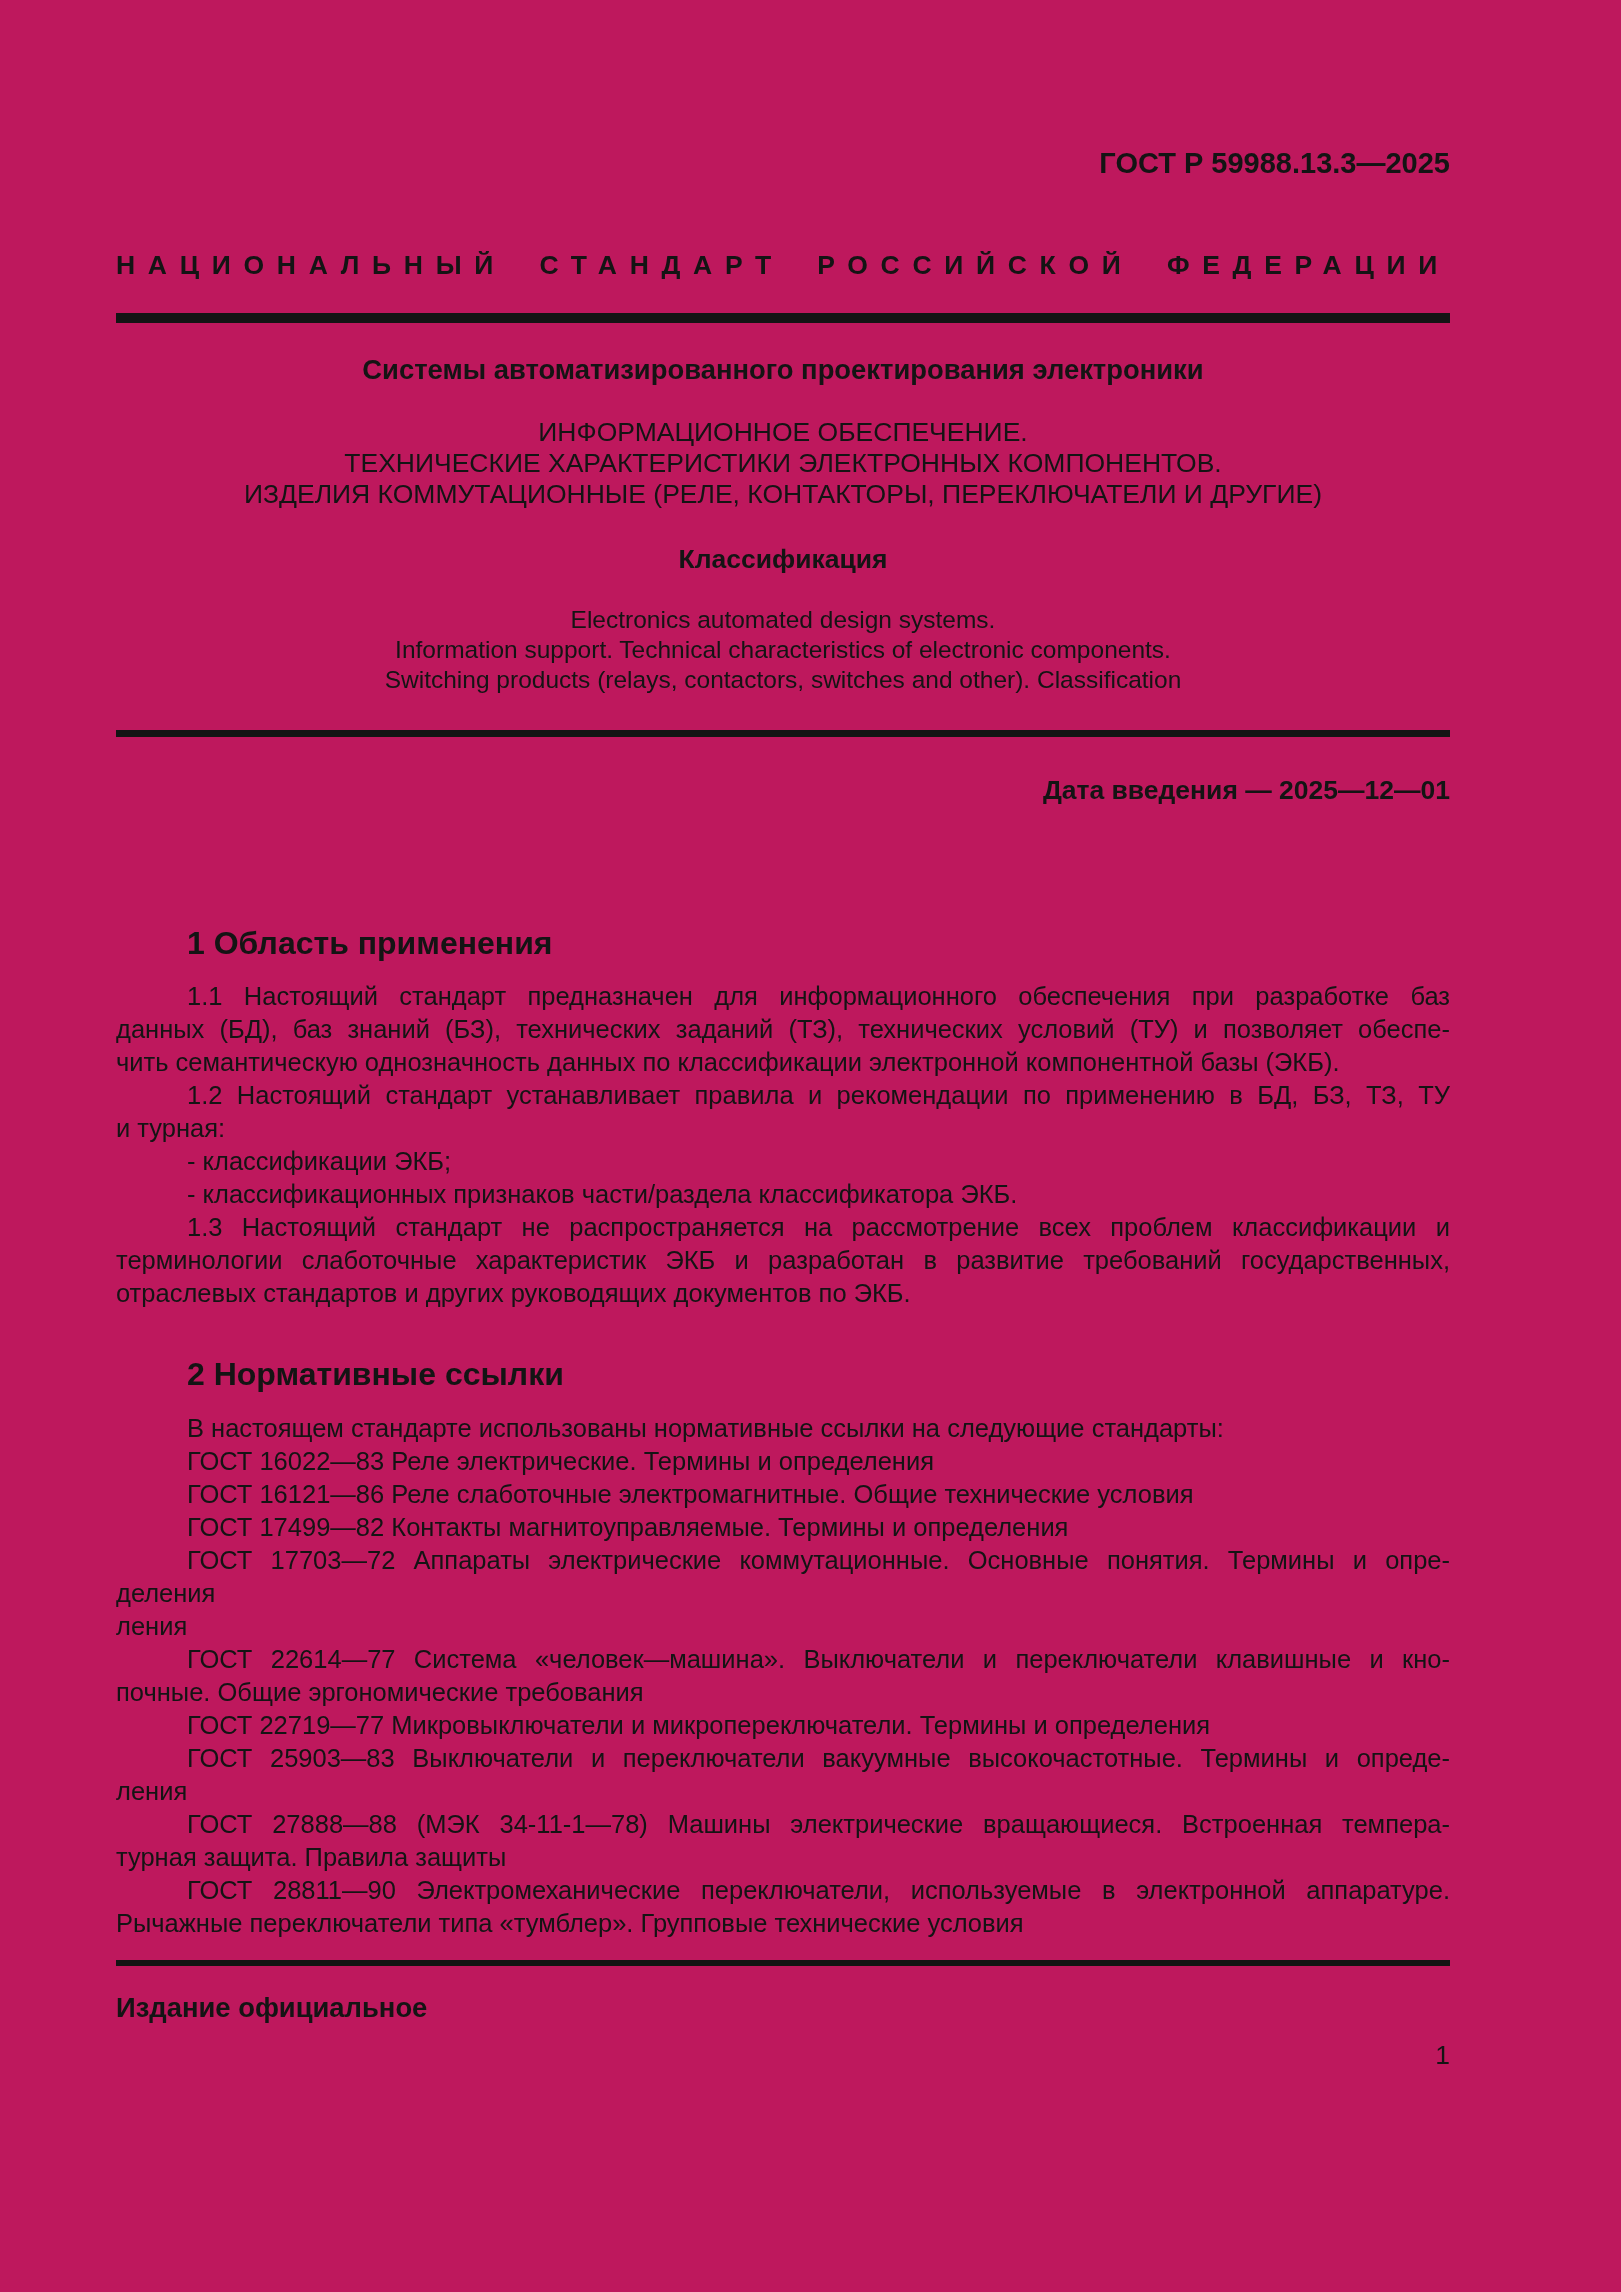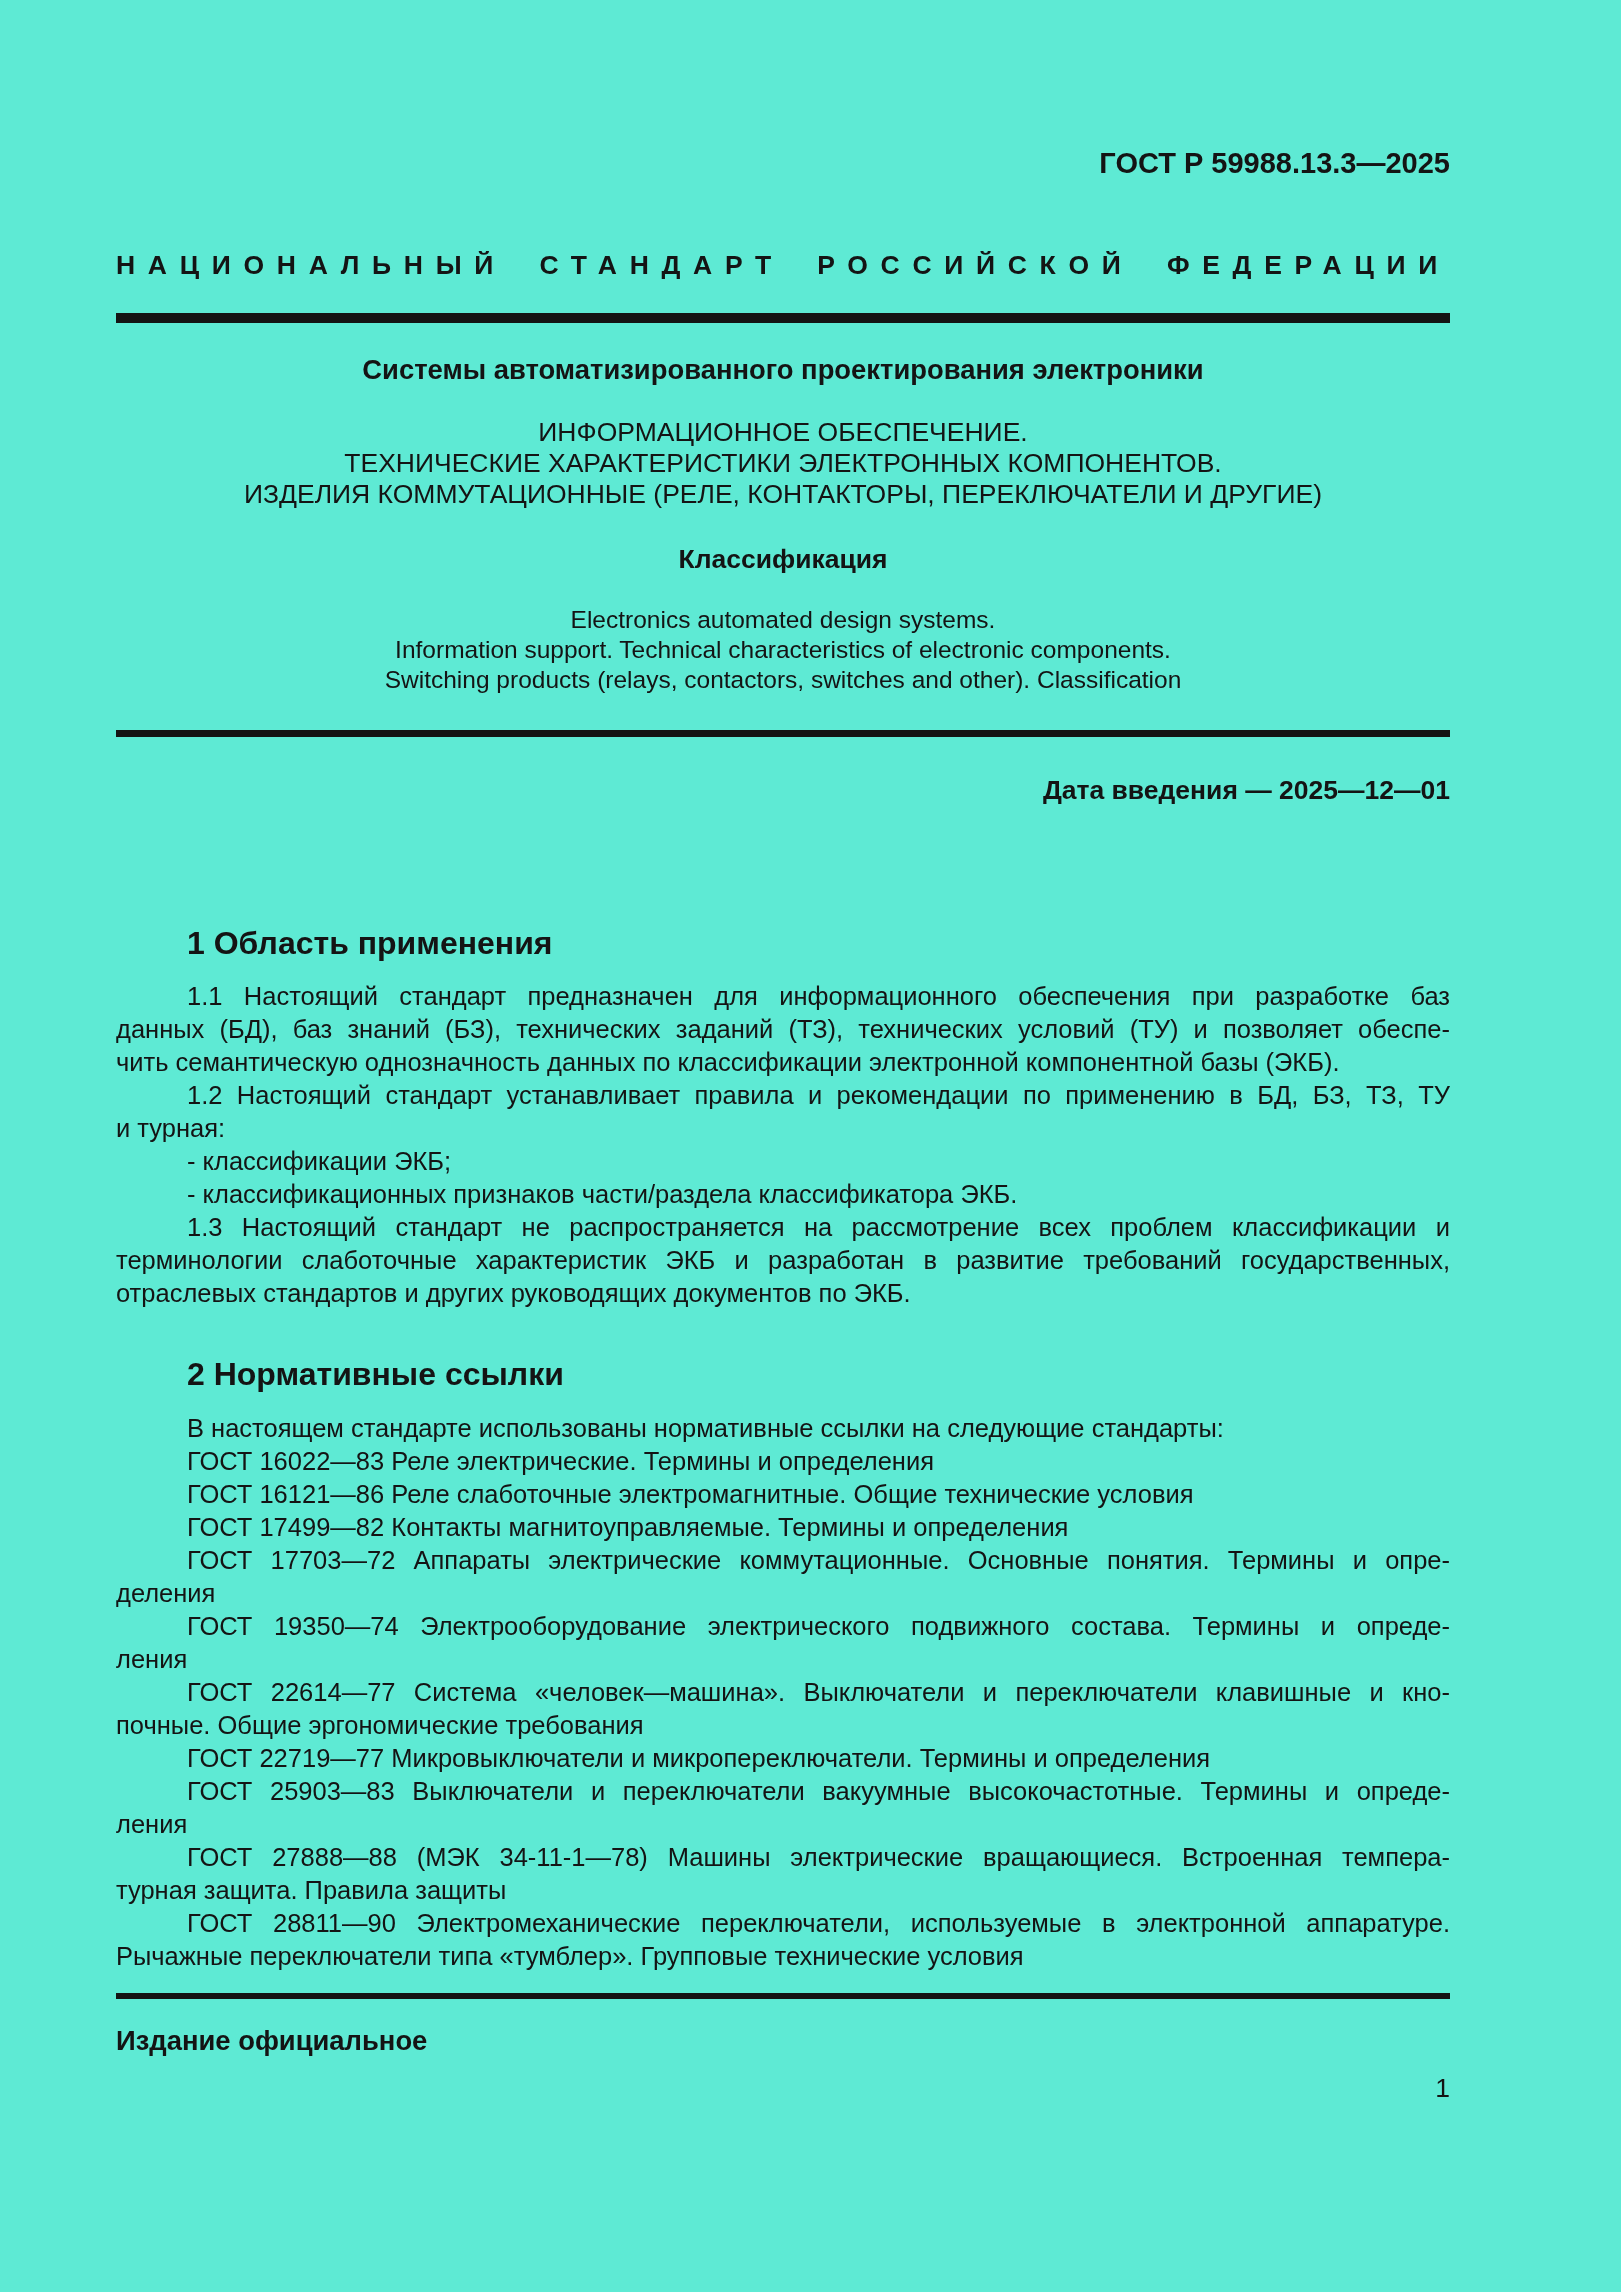--- a/index.html
+++ b/index.html
@@ -5,21 +5,21 @@
   html, body {
     margin: 0;
     padding: 0;
     background: #ffffff;
   }
   .page {
     position: relative;
     width: 1621px;
     height: 2293px;
     box-sizing: border-box;
-    background: #5eead4;
+    background: #be185d;
     color: #141414;
     font-family: "Liberation Sans", "DejaVu Sans", sans-serif;
     padding: 147px 171px 13px 116px;
     overflow: hidden;
   }
   .doc-code {
     text-align: right;
     font-weight: bold;
     font-size: 29px;
     line-height: 33px;
@@ -181,21 +181,20 @@
             <div class="bl first">ГОСТ 16121—86 Реле слаботочные электромагнитные. Общие технические условия</div>
           </div>
           <div class="para">
             <div class="bl first">ГОСТ 17499—82 Контакты магнитоуправляемые. Термины и определения</div>
           </div>
           <div class="para">
             <div class="bl first just">ГОСТ 17703—72 Аппараты электрические коммутационные. Основные понятия. Термины и опре-</div>
             <div class="bl">деления</div>
           </div>
           <div class="para">
-            <div class="bl first just">ГОСТ 19350—74 Электрооборудование электрического подвижного состава. Термины и опреде-</div>
             <div class="bl">ления</div>
           </div>
           <div class="para">
             <div class="bl first just">ГОСТ 22614—77 Система «человек—машина». Выключатели и переключатели клавишные и кно-</div>
             <div class="bl">почные. Общие эргономические требования</div>
           </div>
           <div class="para">
             <div class="bl first">ГОСТ 22719—77 Микровыключатели и микропереключатели. Термины и определения</div>
           </div>
           <div class="para">

